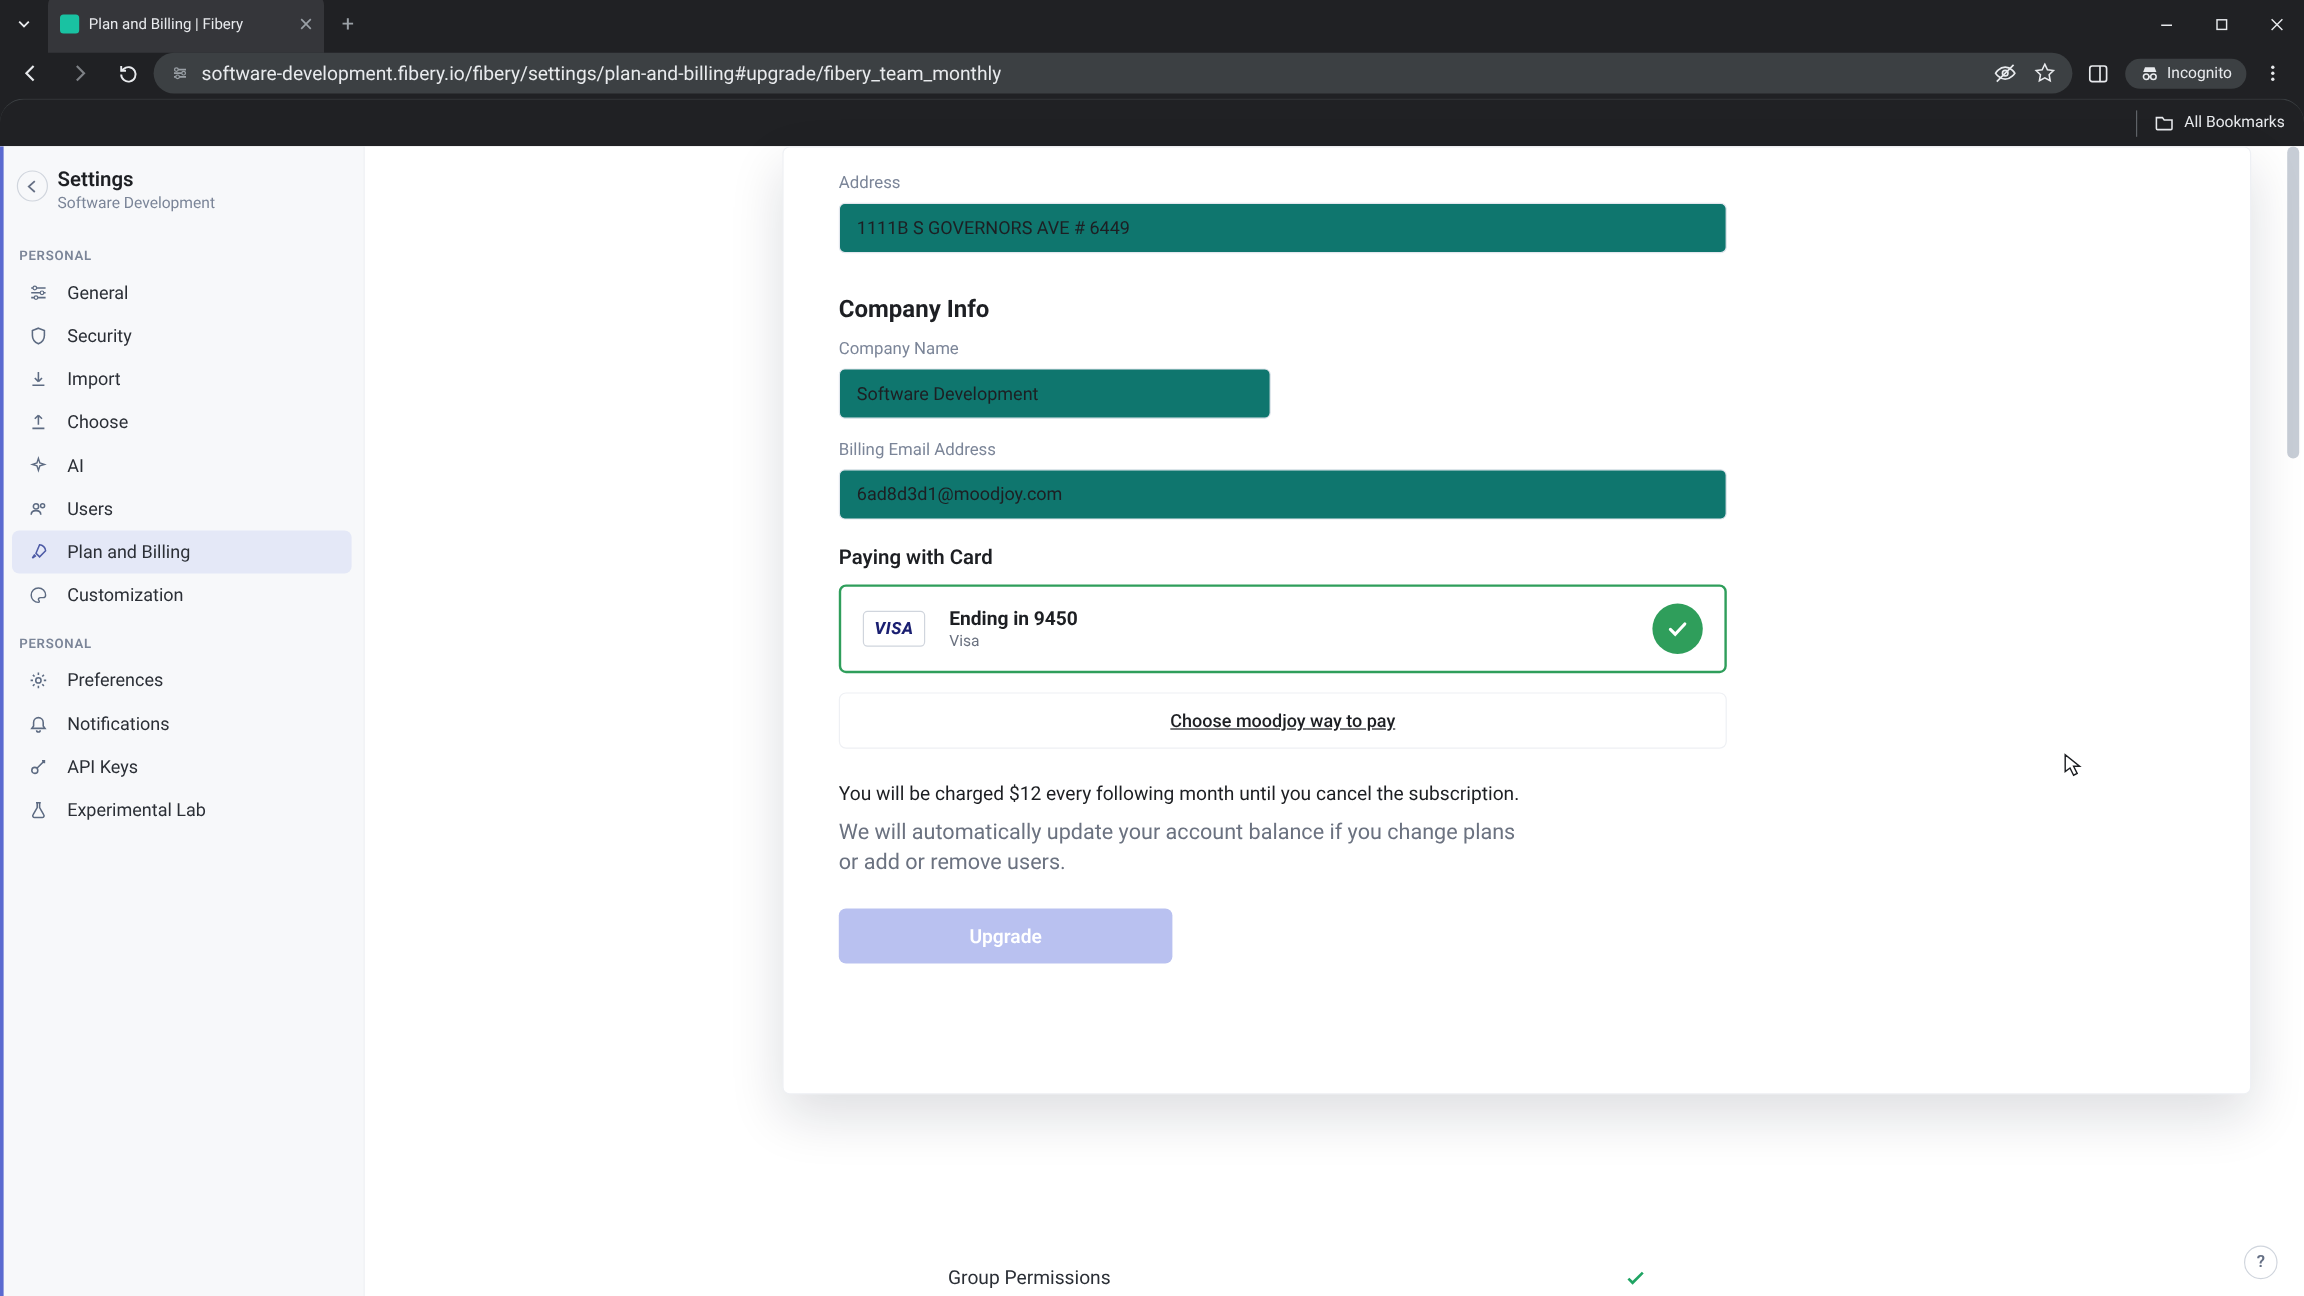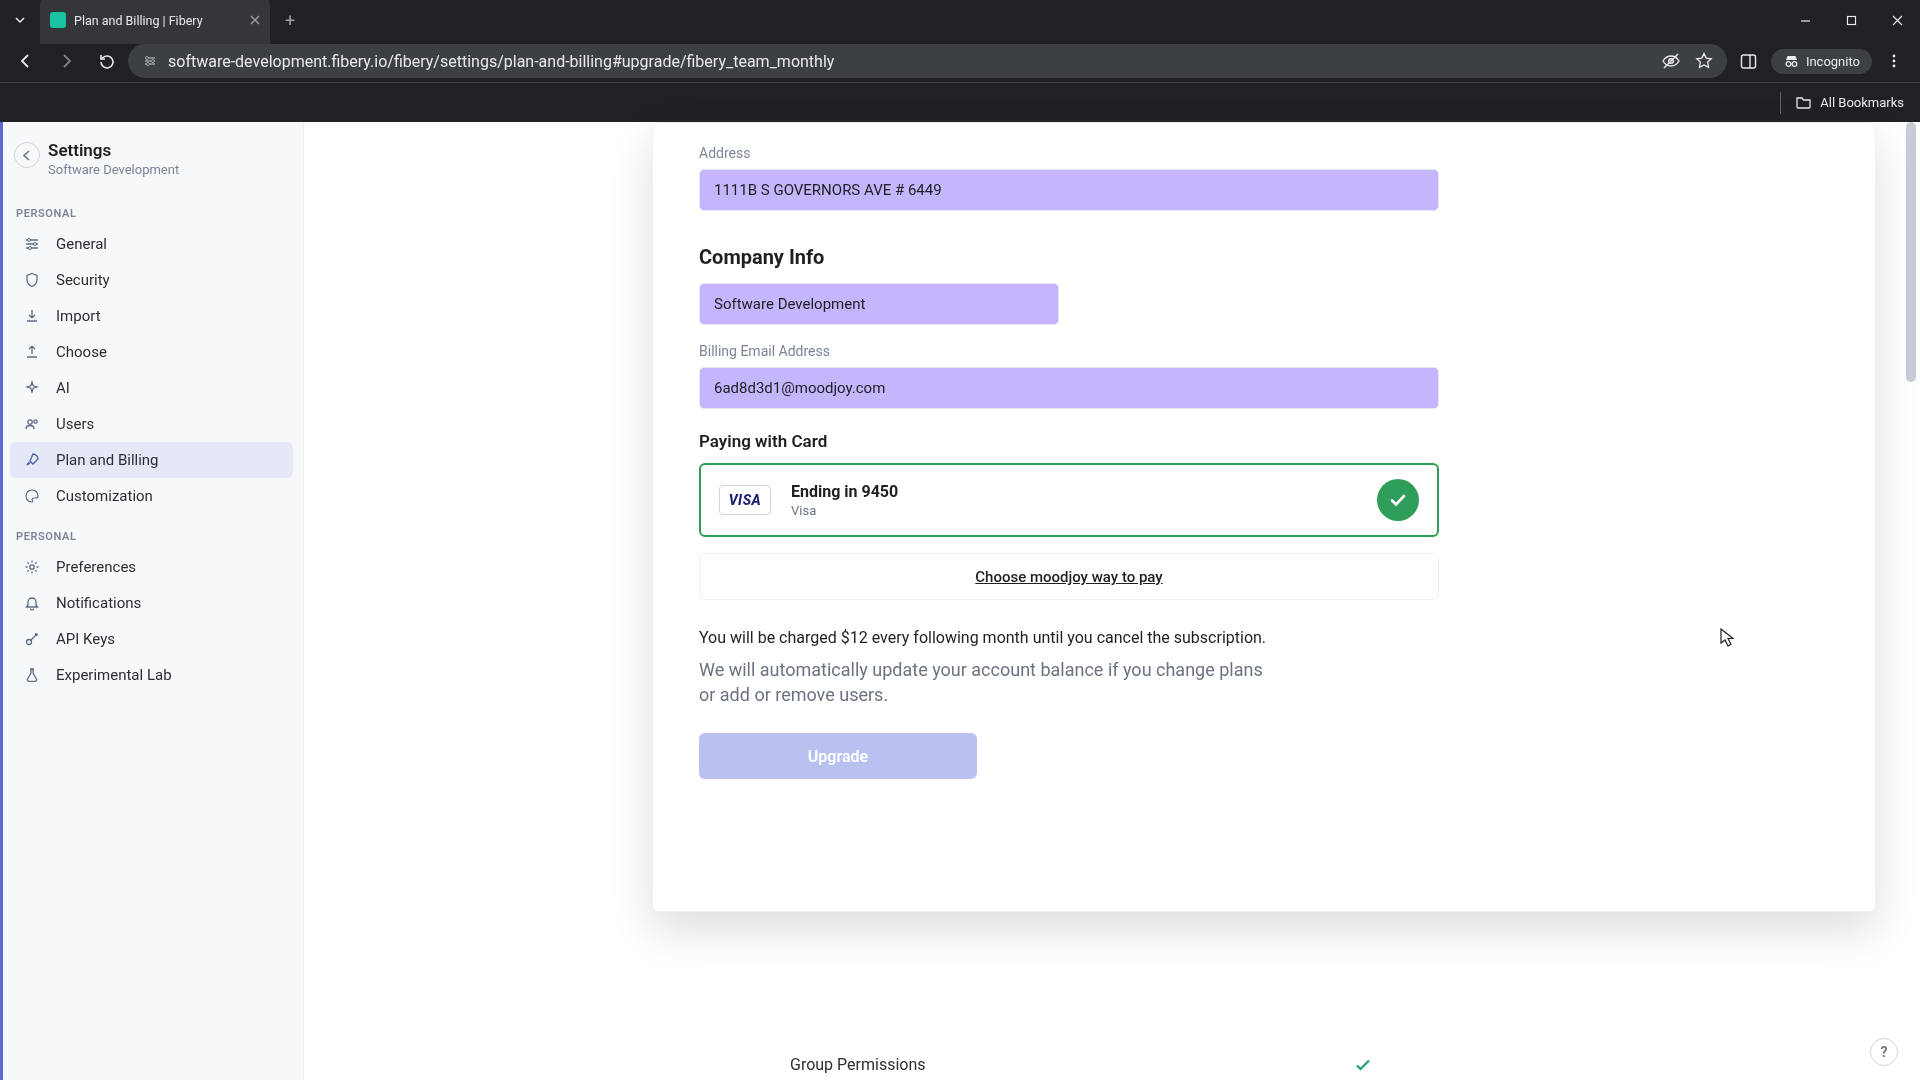--- a/index.html
+++ b/index.html
@@ -16,21 +16,21 @@
   .window-controls { margin-left:auto; display:flex; }
   .window-controls div { width:46px; height:40px; display:flex; align-items:center; justify-content:center; color:#e8eaed; }
   .toolbar { display:flex; align-items:center; height:42px; padding:0 8px; gap:4px; }
   .tb-btn { width:36px; height:36px; display:flex;align-items:center;justify-content:center; color:#9aa0a6; border-radius:50%; }
   .tb-btn.enabled { color:#e8eaed; }
   .omnibox { flex:1; display:flex; align-items:center; background:#3c4043; border-radius:20px; height:34px; padding:0 14px; gap:10px; min-width:0; }
   .omnibox .site-icon { color:#9aa0a6; }
   .omnibox .url { color:#e8eaed; font-size:16px; white-space:nowrap; overflow:hidden; }
   .omni-right { margin-left:auto; display:flex; gap:14px; align-items:center; color:#e8eaed; }
   .incognito-chip { display:flex; align-items:center; gap:6px; background:#3c4043; border-radius:16px; padding:4px 12px; font-size:13px; }
-  .bookmarks-bar { display:flex; justify-content:flex-end; align-items:center; height:40px; padding:3px 16px; gap:8px; border-top:1px solid #3c4043; }
+  .bookmarks-bar { display:flex; justify-content:flex-end; align-items:center; height:40px; padding:3px 16px; gap:8px; border-top:1px solid #3c4043;border-radius:20px; }
   .bookmarks-bar .divider { width:1px; height:22px; background:#5f6368; margin-right:6px; }
   .all-bookmarks { display:flex; align-items:center; gap:8px; color:#e8eaed; font-size:13px; }
 
   
   .viewport { position:relative; width:1920px; height:958px; background:#fff; }
   .app { position:absolute; inset:0; display:flex; }
 
   
   .sidebar { width:304px; background:#f7f8fa; border-right:1px solid #edeff2; display:flex; flex-direction:column; }
   .sidebar-accent { position:absolute; left:0; top:0; bottom:0; width:3px; background:#5b6ad0; }
@@ -59,21 +59,21 @@
   .group-perm-row .label { font-size:16px; color:#2b2f36; }
   .group-perm-row .check { margin-left:auto; margin-right:8px; color:#1fa463; }
 
   .help-fab { position:absolute; bottom:14px; right:22px; width:28px; height:28px; border:1px solid #d0d5dd; border-radius:50%; display:flex; align-items:center; justify-content:center; color:#667085; font-size:14px; font-weight:600; }
   .vscrollbar { position:absolute; top:0; right:2px; width:14px; bottom:0; }
   .vscrollbar .thumb { position:absolute; top:0; right:2px; width:10px; height:260px; background:#c7cdd6; border-radius:5px; }
 
   
   .modal { position:absolute; top:0; left:348px; width:1224px; height:790px; background:#fff; border:1px solid #eef0f4; border-radius:6px; box-shadow:0 18px 44px rgba(17,24,39,0.14); padding:22px 46px 30px 46px; }
   .field-label { font-size:14px; color:#7b8598; margin-bottom:8px; }
-  .text-input { width:740px; max-width:740px; border:1px solid #e3e7ee; border-radius:5px; padding:11px 14px; font-size:15px; color:#1d1f23; background:#c4b5fd; }
+  .text-input { width:740px; max-width:740px; border:1px solid #e3e7ee; border-radius:5px; padding:11px 14px; font-size:15px; color:#1d1f23; background:#0f766e; }
   .text-input.short { width:360px; }
   .section-title { font-size:20px; font-weight:700; color:#1d1f23; margin-top:34px; margin-bottom:14px; }
   .section-title-sm { font-size:17px; font-weight:600; color:#1d1f23; margin-top:22px; margin-bottom:12px; }
 
   .card-box { width:740px; border:2px solid #2f9e5b; border-radius:6px; padding:14px 18px; display:flex; align-items:center; gap:20px; }
   .visa-mark { width:52px; height:30px; border:1px solid #d0d5dd; border-radius:4px; display:flex; align-items:center; justify-content:center; }
   .visa-text { font-weight:800; font-style:italic; font-size:14px; letter-spacing:0.5px; color:#1a1f71; }
   .card-ending { font-size:16px; font-weight:700; color:#1d1f23; }
   .card-brand { font-size:13px; color:#6b7280; margin-top:2px; }
   .check-badge { margin-left:auto; width:42px; height:42px; background:#2f9e5b; border-radius:50%; display:flex; align-items:center; justify-content:center; color:#fff; }
@@ -376,20 +376,21 @@
           <div class="thumb"></div>
         </div>
 
       <div class="modal">
 
         <div class="field-label">Address</div>
         <input class="text-input" value="1111B S GOVERNORS AVE # 6449" style="">
 
         <div class="section-title">Company Info</div>
 
+        <div class="field-label">Company Name</div>
         <input class="text-input short" value="Software Development" style="">
 
         <div class="field-label" style="margin-top:18px">Billing Email Address</div>
         <input class="text-input" value="6ad8d3d1@moodjoy.com" style="">
 
         <div class="section-title-sm">Paying with Card</div>
 
         <div class="card-box">
           <div class="visa-mark">
               <span class="visa-text">VISA</span>

